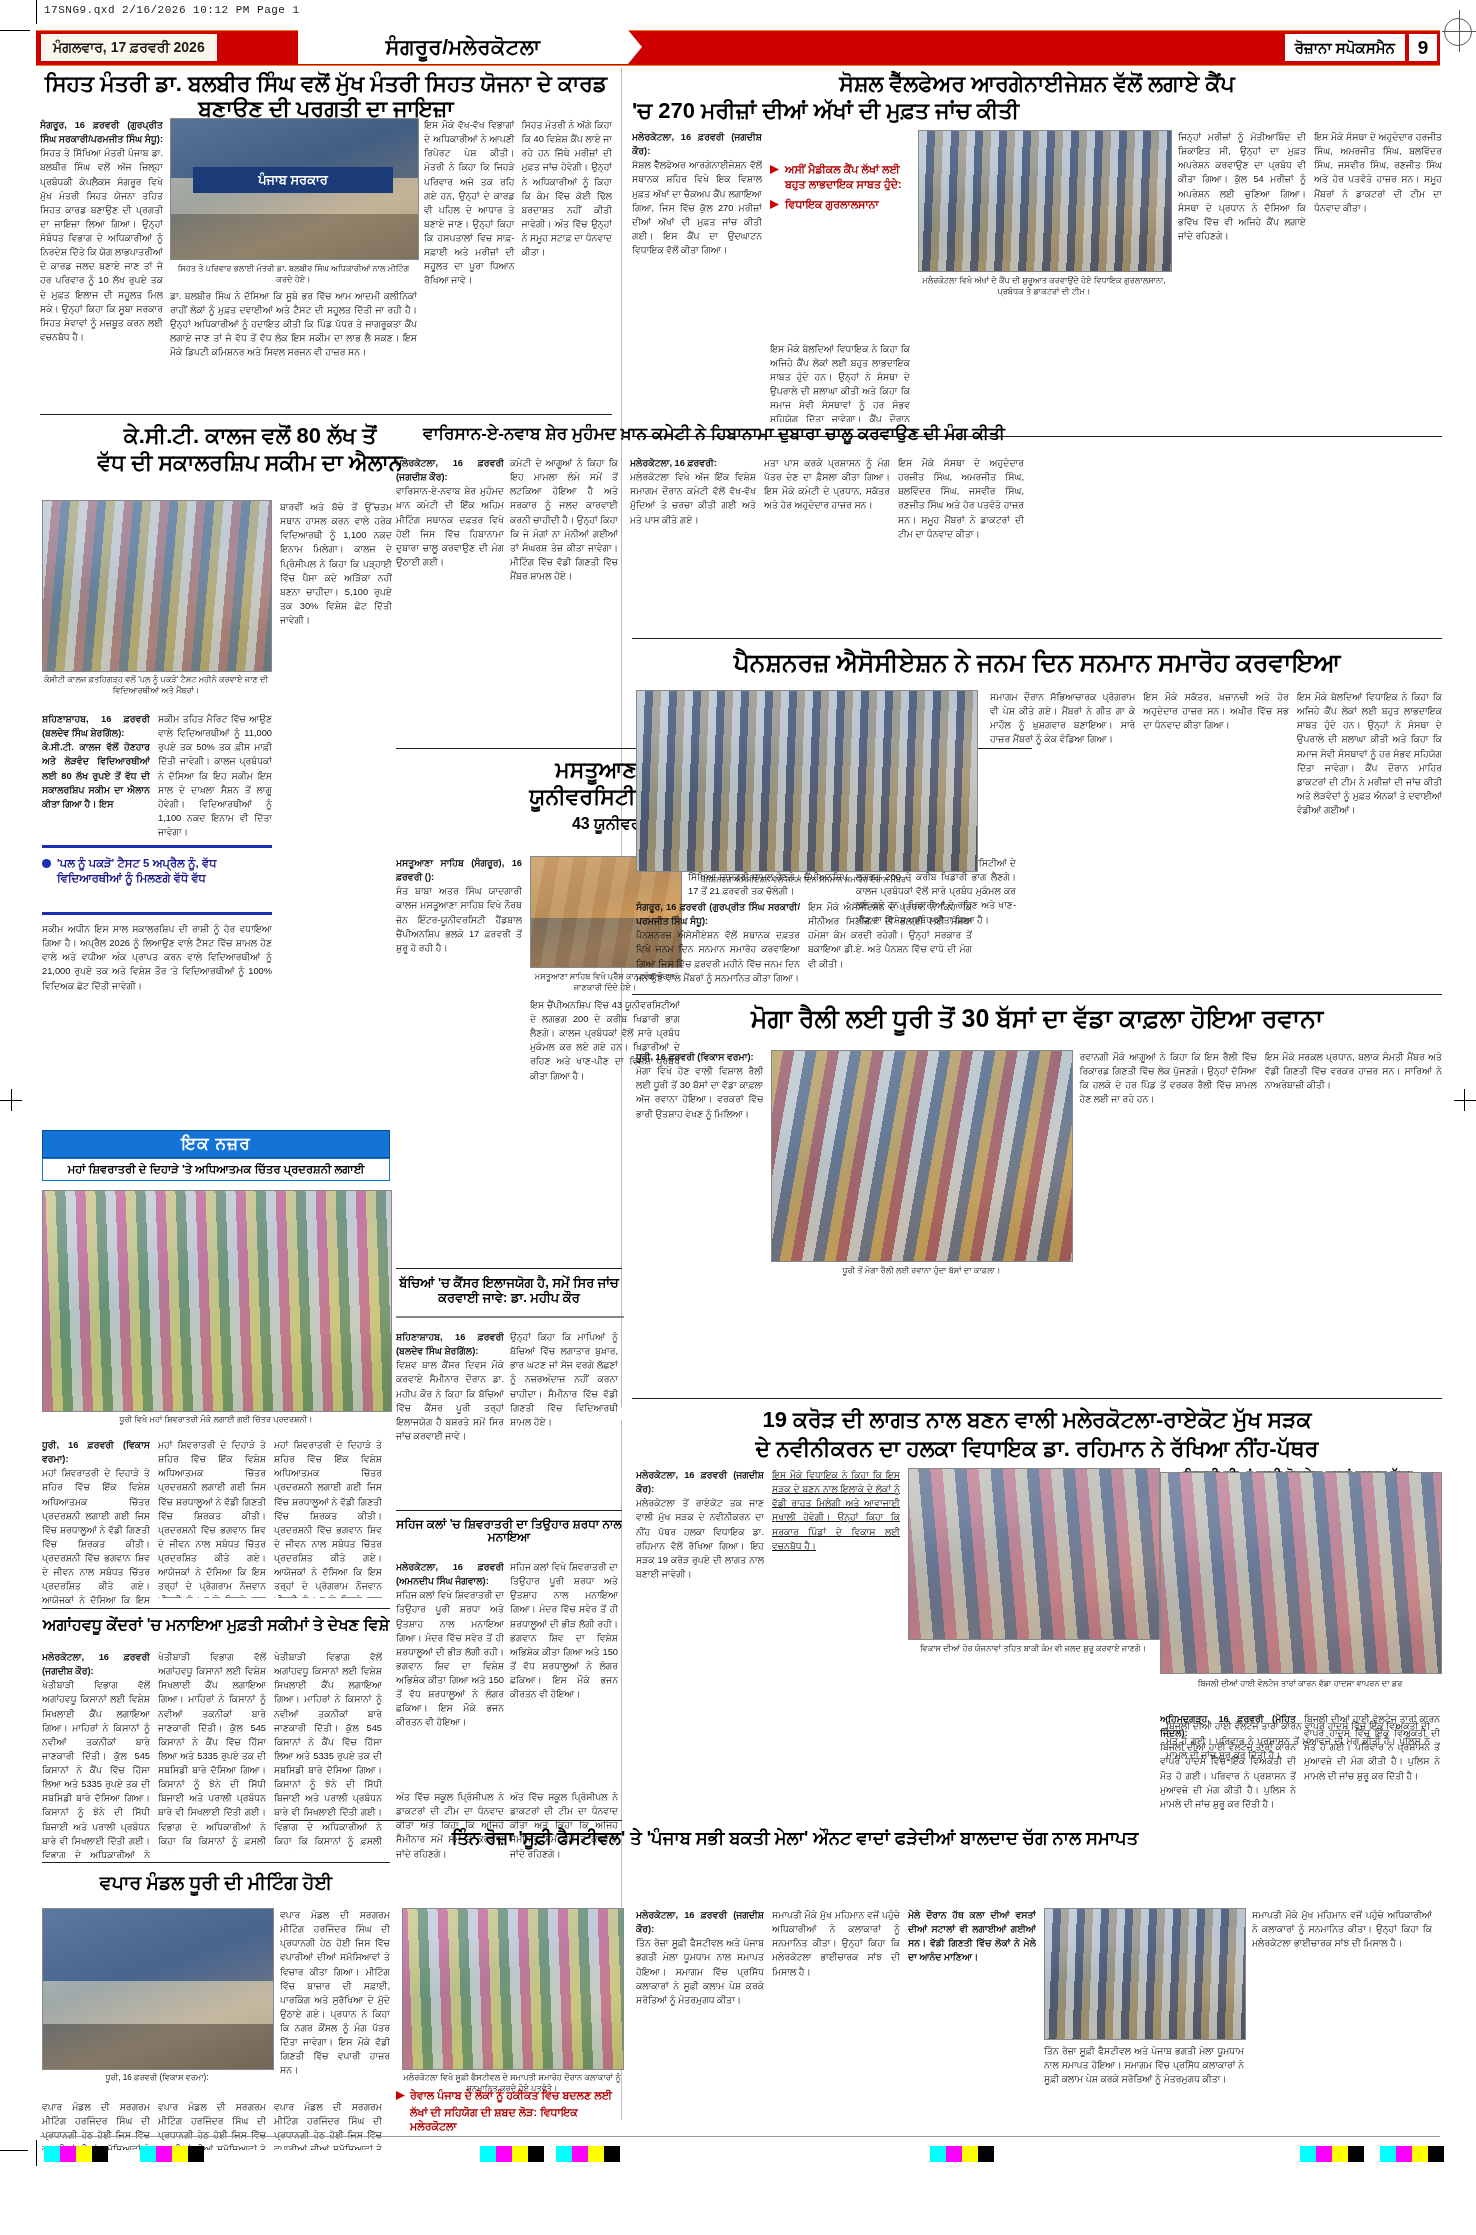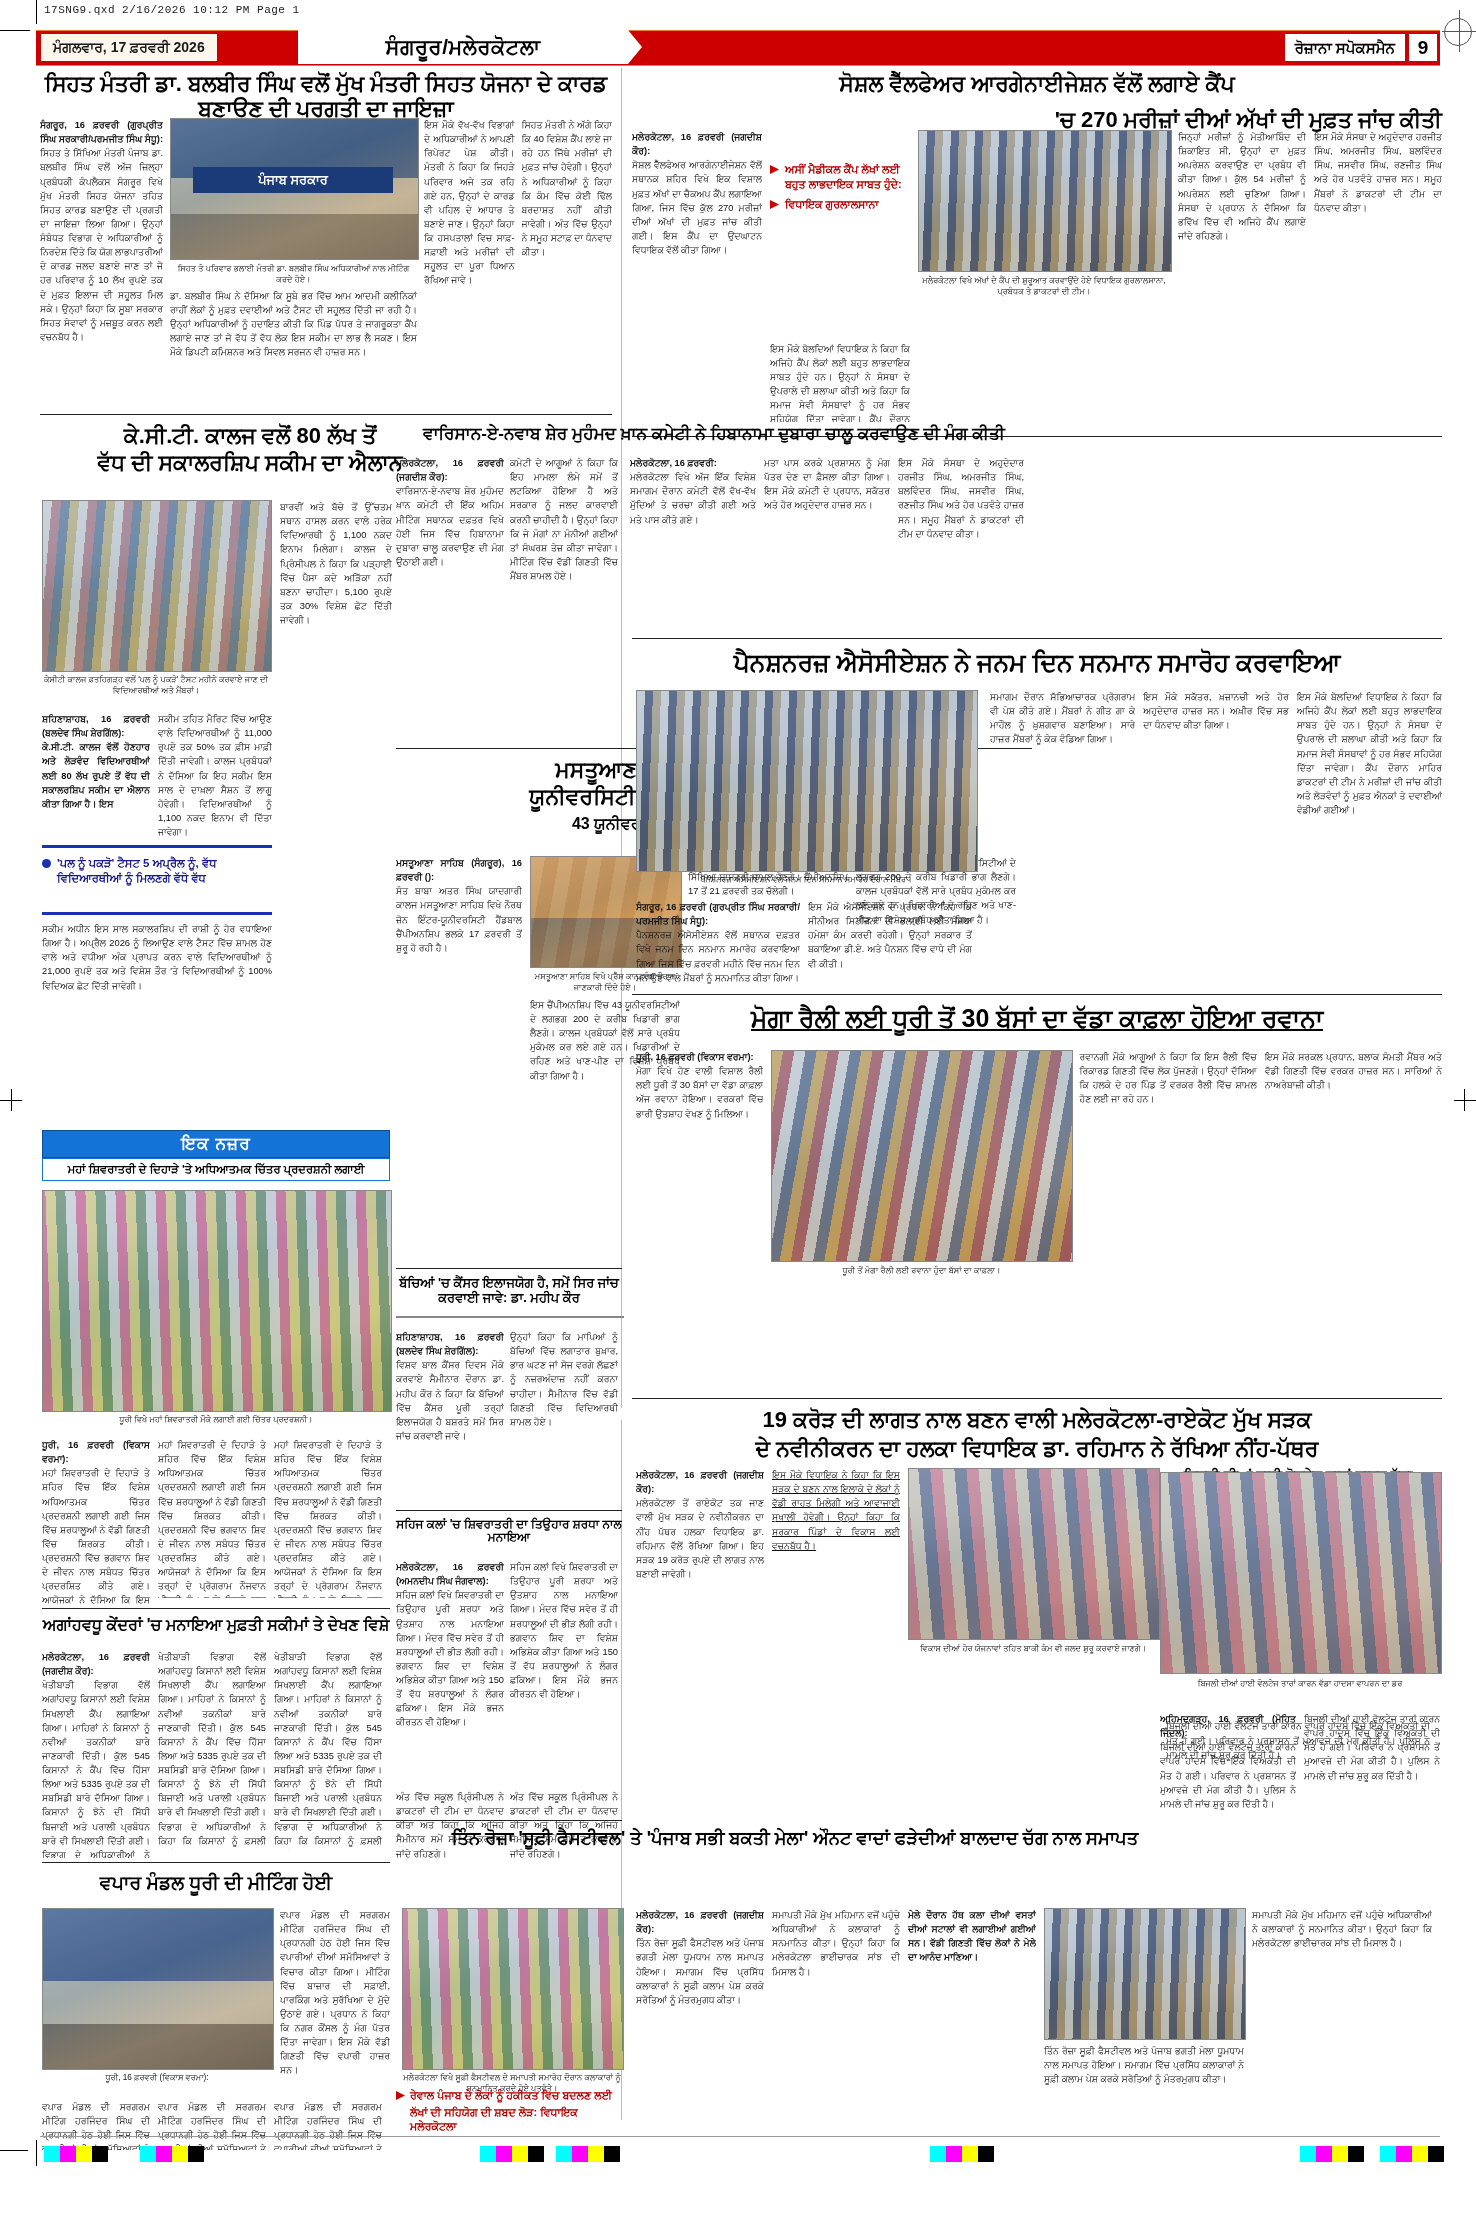--- a/index.html
+++ b/index.html
@@ -159,21 +159,21 @@
     <div style="width:92px;">
       <div class="body-txt" style="height:285px;">ਇਸ ਮੌਕੇ ਵੱਖ-ਵੱਖ ਵਿਭਾਗਾਂ ਦੇ ਅਧਿਕਾਰੀਆਂ ਨੇ ਆਪਣੀ ਰਿਪੋਰਟ ਪੇਸ਼ ਕੀਤੀ। ਮੰਤਰੀ ਨੇ ਕਿਹਾ ਕਿ ਜਿਹੜੇ ਪਰਿਵਾਰ ਅਜੇ ਤਕ ਰਹਿ ਗਏ ਹਨ, ਉਨ੍ਹਾਂ ਦੇ ਕਾਰਡ ਵੀ ਪਹਿਲ ਦੇ ਆਧਾਰ ਤੇ ਬਣਾਏ ਜਾਣ। ਉਨ੍ਹਾਂ ਕਿਹਾ ਕਿ ਹਸਪਤਾਲਾਂ ਵਿਚ ਸਾਫ਼-ਸਫ਼ਾਈ ਅਤੇ ਮਰੀਜ਼ਾਂ ਦੀ ਸਹੂਲਤ ਦਾ ਪੂਰਾ ਧਿਆਨ ਰੱਖਿਆ ਜਾਵੇ।</div>
     </div>
     <div style="width:92px;">
       <div class="body-txt" style="height:285px;">ਸਿਹਤ ਮੰਤਰੀ ਨੇ ਅੱਗੇ ਕਿਹਾ ਕਿ 40 ਵਿਸ਼ੇਸ਼ ਕੈਂਪ ਲਾਏ ਜਾ ਰਹੇ ਹਨ ਜਿੱਥੇ ਮਰੀਜ਼ਾਂ ਦੀ ਮੁਫ਼ਤ ਜਾਂਚ ਹੋਵੇਗੀ। ਉਨ੍ਹਾਂ ਨੇ ਅਧਿਕਾਰੀਆਂ ਨੂੰ ਕਿਹਾ ਕਿ ਕੰਮ ਵਿੱਚ ਕੋਈ ਢਿੱਲ ਬਰਦਾਸ਼ਤ ਨਹੀਂ ਕੀਤੀ ਜਾਵੇਗੀ। ਅੰਤ ਵਿੱਚ ਉਨ੍ਹਾਂ ਨੇ ਸਮੂਹ ਸਟਾਫ਼ ਦਾ ਧੰਨਵਾਦ ਕੀਤਾ।</div>
     </div>
   </div>
 
   <div style="position:absolute;left:632px;top:72px;width:810px;">
     <div class="hl hl-lg" style="text-align:center;">ਸੋਸ਼ਲ ਵੈੱਲਫੇਅਰ ਆਰਗੇਨਾਈਜੇਸ਼ਨ ਵੱਲੋਂ ਲਗਾਏ ਕੈਂਪ</div>
-    <div class="hl hl-lg" style="text-align:right;margin-top:11px;">'ਚ 270 ਮਰੀਜ਼ਾਂ ਦੀਆਂ ਅੱਖਾਂ ਦੀ ਮੁਫ਼ਤ ਜਾਂਚ ਕੀਤੀ</div>
+    <div class="hl hl-lg" style="text-align:left;margin-top:2px;">'ਚ 270 ਮਰੀਜ਼ਾਂ ਦੀਆਂ ਅੱਖਾਂ ਦੀ ਮੁਫ਼ਤ ਜਾਂਚ ਕੀਤੀ</div>
   </div>
 
   <div style="position:absolute;left:632px;top:130px;width:810px;height:300px;display:flex;gap:8px;">
     <div style="width:130px;">
       <div class="body-txt" style="font-weight:bold;">ਮਲੇਰਕੋਟਲਾ, 16 ਫ਼ਰਵਰੀ (ਜਗਦੀਸ਼ ਕੌਰ):</div>
       <div class="body-txt" style="height:255px;">ਸੋਸ਼ਲ ਵੈੱਲਫੇਅਰ ਆਰਗੇਨਾਈਜੇਸ਼ਨ ਵੱਲੋਂ ਸਥਾਨਕ ਸ਼ਹਿਰ ਵਿਖੇ ਇਕ ਵਿਸ਼ਾਲ ਮੁਫ਼ਤ ਅੱਖਾਂ ਦਾ ਚੈਕਅਪ ਕੈਂਪ ਲਗਾਇਆ ਗਿਆ, ਜਿਸ ਵਿੱਚ ਕੁੱਲ 270 ਮਰੀਜ਼ਾਂ ਦੀਆਂ ਅੱਖਾਂ ਦੀ ਮੁਫ਼ਤ ਜਾਂਚ ਕੀਤੀ ਗਈ। ਇਸ ਕੈਂਪ ਦਾ ਉਦਘਾਟਨ ਵਿਧਾਇਕ ਵੱਲੋਂ ਕੀਤਾ ਗਿਆ।</div>
     </div>
     <div style="width:140px;">
       <div class="kicker" style="margin-top:32px;justify-content:space-between;">
         <span class="red-bullet"></span>
@@ -311,21 +311,21 @@
     </div>
     <div style="width:146px;">
       <div class="body-txt" style="height:300px;">ਇਸ ਮੌਕੇ ਸਕੱਤਰ, ਖ਼ਜ਼ਾਨਚੀ ਅਤੇ ਹੋਰ ਅਹੁਦੇਦਾਰ ਹਾਜ਼ਰ ਸਨ। ਅਖ਼ੀਰ ਵਿੱਚ ਸਭ ਦਾ ਧੰਨਵਾਦ ਕੀਤਾ ਗਿਆ।</div>
     </div>
     <div style="width:146px;">
       <div class="body-txt" style="height:300px;">ਇਸ ਮੌਕੇ ਬੋਲਦਿਆਂ ਵਿਧਾਇਕ ਨੇ ਕਿਹਾ ਕਿ ਅਜਿਹੇ ਕੈਂਪ ਲੋਕਾਂ ਲਈ ਬਹੁਤ ਲਾਭਦਾਇਕ ਸਾਬਤ ਹੁੰਦੇ ਹਨ। ਉਨ੍ਹਾਂ ਨੇ ਸੰਸਥਾ ਦੇ ਉਪਰਾਲੇ ਦੀ ਸ਼ਲਾਘਾ ਕੀਤੀ ਅਤੇ ਕਿਹਾ ਕਿ ਸਮਾਜ ਸੇਵੀ ਸੰਸਥਾਵਾਂ ਨੂੰ ਹਰ ਸੰਭਵ ਸਹਿਯੋਗ ਦਿੱਤਾ ਜਾਵੇਗਾ। ਕੈਂਪ ਦੌਰਾਨ ਮਾਹਿਰ ਡਾਕਟਰਾਂ ਦੀ ਟੀਮ ਨੇ ਮਰੀਜ਼ਾਂ ਦੀ ਜਾਂਚ ਕੀਤੀ ਅਤੇ ਲੋੜਵੰਦਾਂ ਨੂੰ ਮੁਫ਼ਤ ਐਨਕਾਂ ਤੇ ਦਵਾਈਆਂ ਵੰਡੀਆਂ ਗਈਆਂ।</div>
     </div>
   </div>
 
   <div class="ruleline" style="position:absolute;left:632px;top:994px;width:810px;"></div>
-  <div style="position:absolute;left:632px;top:1004px;width:810px;text-decoration:underline;">
+  <div style="position:absolute;left:632px;top:1004px;width:810px;">
     <div class="hl hl-xl" style="text-align:center;">ਮੋਗਾ ਰੈਲੀ ਲਈ ਧੂਰੀ ਤੋਂ 30 ਬੱਸਾਂ ਦਾ ਵੱਡਾ ਕਾਫ਼ਲਾ ਹੋਇਆ ਰਵਾਨਾ</div>
   </div>
 
   <div style="position:absolute;left:636px;top:1050px;width:806px;display:flex;gap:8px;">
     <div style="width:128px;">
       <div class="body-txt" style="font-weight:bold;">ਧੂਰੀ, 16 ਫ਼ਰਵਰੀ (ਵਿਕਾਸ ਵਰਮਾ):</div>
       <div class="body-txt" style="height:230px;">ਮੋਗਾ ਵਿਖੇ ਹੋਣ ਵਾਲੀ ਵਿਸ਼ਾਲ ਰੈਲੀ ਲਈ ਧੂਰੀ ਤੋਂ 30 ਬੱਸਾਂ ਦਾ ਵੱਡਾ ਕਾਫ਼ਲਾ ਅੱਜ ਰਵਾਨਾ ਹੋਇਆ। ਵਰਕਰਾਂ ਵਿੱਚ ਭਾਰੀ ਉਤਸ਼ਾਹ ਵੇਖਣ ਨੂੰ ਮਿਲਿਆ।</div>
     </div>
     <div style="width:300px;">
       <div class="photo p-road" style="width:300px;height:210px;">

